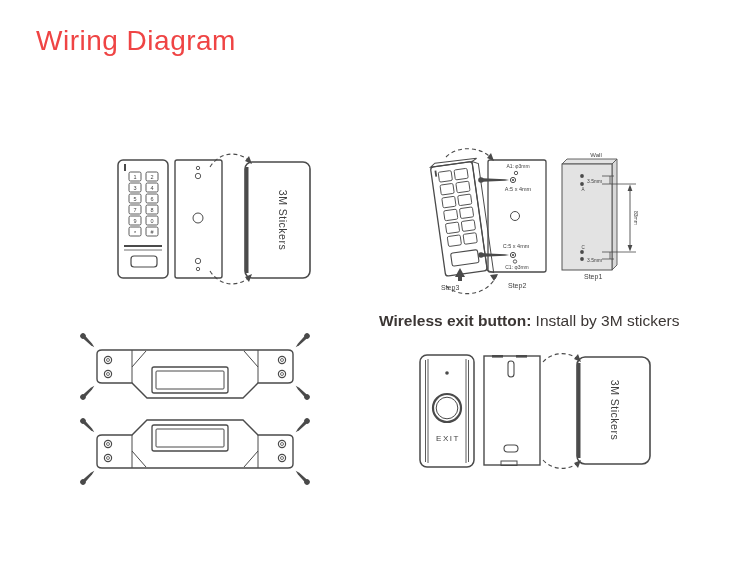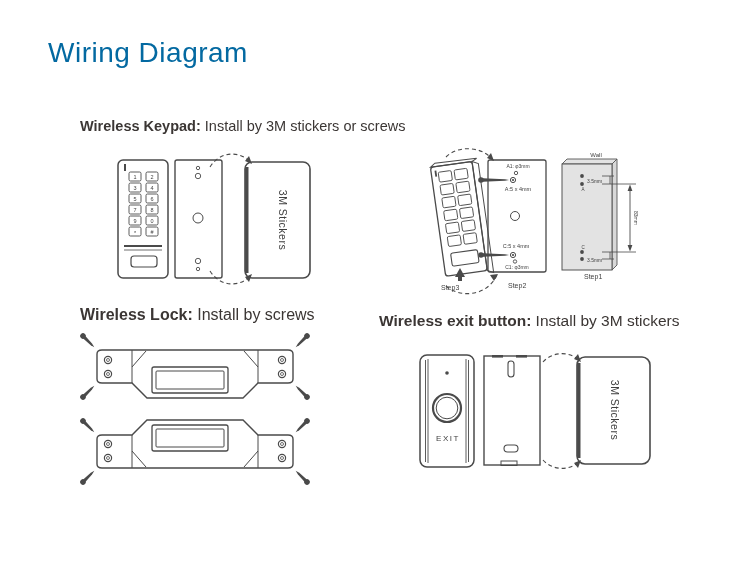--- a/index.html
+++ b/index.html
@@ -1,42 +1,40 @@
 <!DOCTYPE html>
 <html><head>
 <meta charset="utf-8">
 <style>
   html,body{margin:0;padding:0;background:#ffffff;}
   body{font-family:"Liberation Sans", sans-serif;}
   .canvas{position:relative;width:750px;height:577px;background:#fff;overflow:hidden;}
   .page-title{position:absolute;left:35px;top:24px;font-size:28px;font-weight:400;
-    color:#0369a1;letter-spacing:0.5px;margin:13px;}
+    color:#ef4444;letter-spacing:0.5px;margin:1px;}
   .sec-head{position:absolute;font-size:14.5px;color:#3b3634;white-space:pre;}
   .sec-head b{font-weight:700;}
   .sec-head.lg{font-size:16px;}
   .sec-head.md{font-size:15.5px;margin-left:9px;}
   svg{position:absolute;overflow:visible;}
   svg text{font-family:"Liberation Sans", sans-serif;fill:#3f3f3f;}
   .ln{stroke:#4a4a4a;fill:none;}
   .fillc{fill:#4a4a4a;stroke:none;}
   .t45{font-size:4.5px;} .t5{font-size:5px;} .t55{font-size:5.5px;}
   .t6{font-size:6px;} .t7{font-size:7px;} .t8{font-size:8px;letter-spacing:1.5px;}
   .t10{font-size:10.5px;letter-spacing:0.5px;}
   .dash{stroke-dasharray:4 3;}
 </style>
 </head>
 <body>
 
 <div class="canvas">
 
   <h1 class="page-title">Wiring Diagram</h1>
 
-  <div class="sec-head" style="left:80px;top:118px;"><b>Wireless Keypad:</b><span> Install by 3M stickers or screws</span></div>
-
-  <div class="sec-head lg" style="left:80px;top:306px;"><b>Wireless Lock:</b><span> Install by screws</span></div>
+
 
   <div class="sec-head md" style="left:370px;top:312px;"><b>Wireless exit button:</b><span> Install by 3M stickers</span></div>
 
   <svg style="left:95px;top:140px;" width="230" height="165" viewBox="95 140 230 165">
 
     <g>
       <rect class="ln" x="118" y="160" width="50" height="118" rx="5" stroke-width="1.5"></rect>
       <line class="ln" x1="125" y1="164" x2="125" y2="171" stroke-width="2"></line>
       <g>
         <rect class="ln" x="129" y="172" width="12" height="9" rx="1.5" stroke-width="0.9"></rect>

